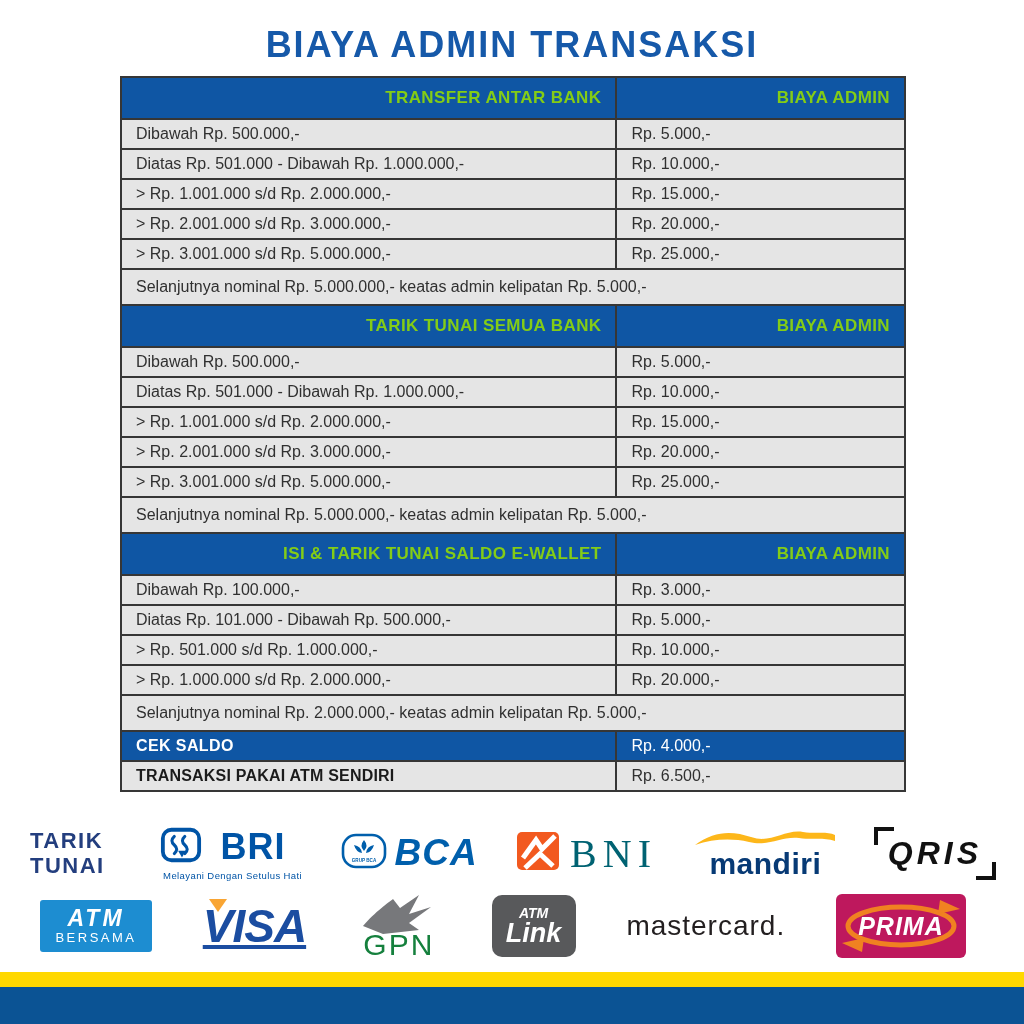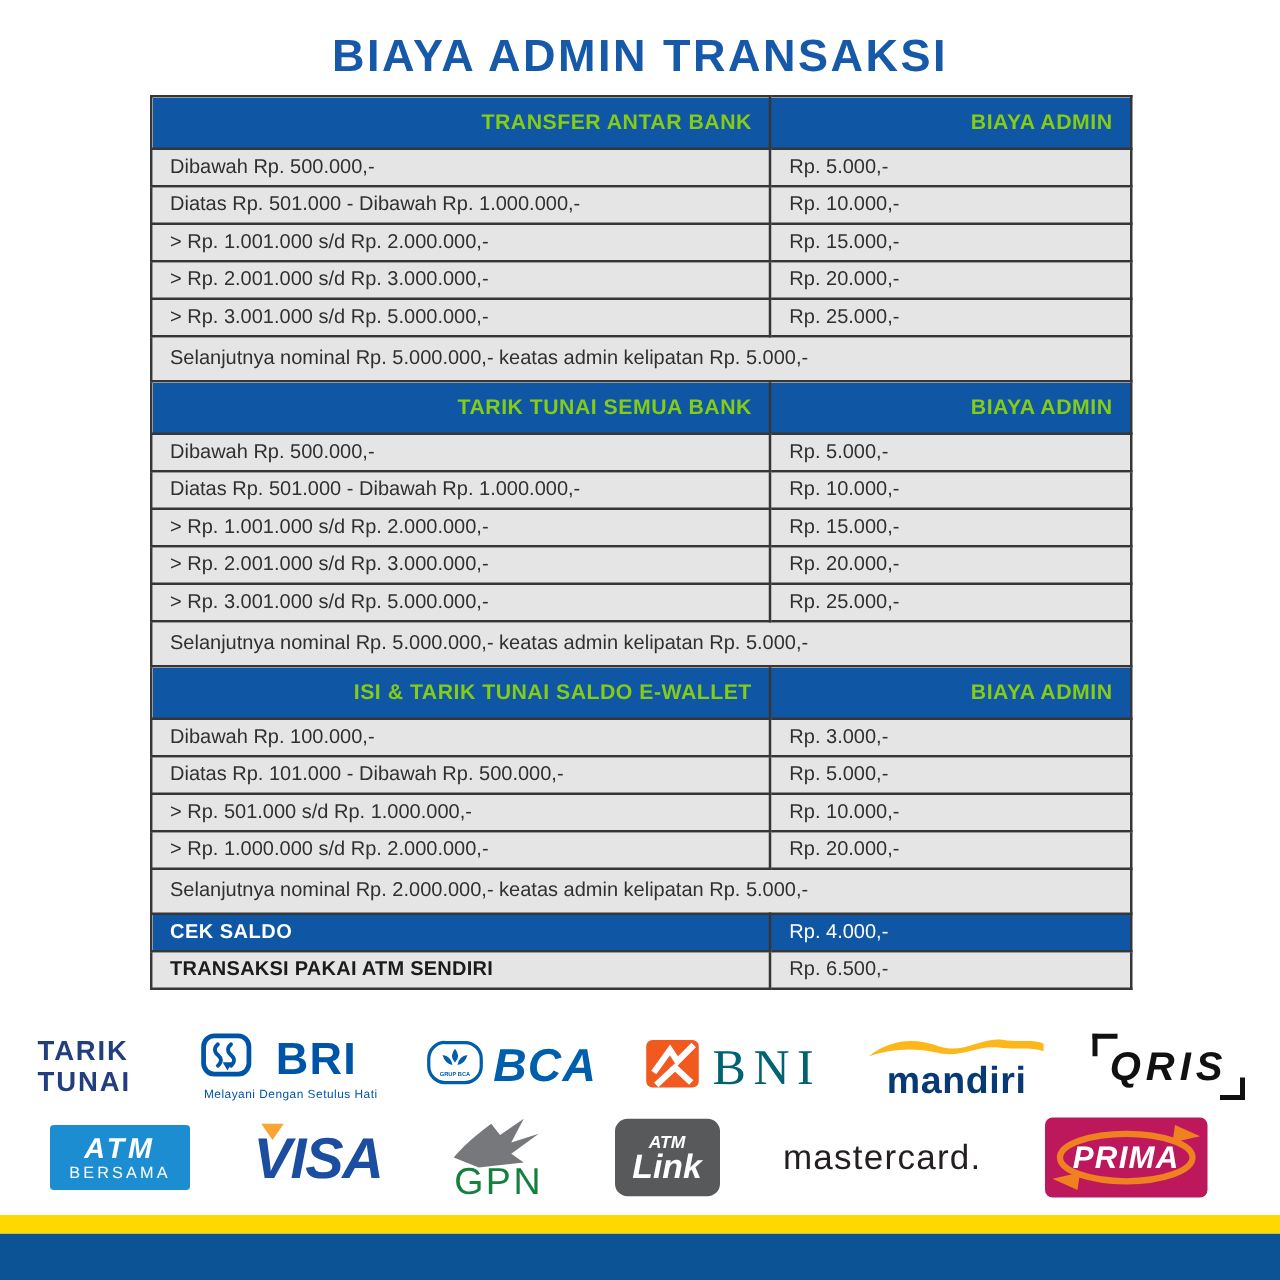--- a/index.html
+++ b/index.html
@@ -30,21 +30,21 @@
   .row2 { left:40px; right:58px; top:890px; height:72px; }
 
   .tarik-tunai { font-size:22px; font-weight:800; color:#233E7E; letter-spacing:1.5px;
                  line-height:1.15; text-align:left; }
 
   .bri { display:flex; flex-direction:column; align-items:center; }
   .bri-top { display:flex; align-items:center; gap:19px; }
   .bri-name { font-size:36px; font-weight:800; color:#0054A6; letter-spacing:1px; line-height:1; }
   .bri-tagline { font-size:9.5px; color:#0054A6; margin-top:2px; letter-spacing:.4px;padding-left:20px; }
 
-  .bca { display:flex; gap:8px; }
+  .bca { display:flex; align-items:center; gap:8px; }
   .bca-name { font-size:37px; font-weight:800; font-style:italic; color:#005FAC; letter-spacing:1px; }
 
   .bni { display:flex; align-items:center; gap:8px; }
   .bni-name { font-family:"Liberation Serif", serif; font-size:40px; color:#006272; letter-spacing:6px; }
 
   .mandiri { display:flex; flex-direction:column; align-items:center; }
   .mandiri-name { font-size:30px; font-weight:800; color:#073A75; letter-spacing:.5px;
                   line-height:1; margin-top:-2px; }
 
   .qris { position:relative; padding:8px 14px; }
@@ -54,21 +54,21 @@
   .qris::after { content:""; position:absolute; right:0; bottom:0; width:16px; height:14px;
                  border-bottom:4px solid #111; border-right:4px solid #111; }
 
   .atm-bersama { width:112px; height:52px; background:#1D8DD1; border-radius:3px; color:#fff;
                  display:flex; flex-direction:column; align-items:center; justify-content:center; }
   .atmb-1 { font-size:23px; font-weight:800; font-style:italic; letter-spacing:3px; line-height:1; }
   .atmb-2 { font-size:13px; letter-spacing:2.5px; line-height:1.2; }
 
   .visa { position:relative; }
   .visa-name { font-size:46px; font-weight:800; font-style:italic; color:#1B4DA1;
-               letter-spacing:-1px; line-height:1; }
+               letter-spacing:-1px; line-height:1;text-decoration:underline; }
   .visa-flag { position:absolute; left:6px; top:-4px; width:0; height:0;
                border-left:9px solid transparent; border-right:9px solid transparent;
                border-top:13px solid #F9A533; }
 
   .gpn { display:flex; flex-direction:column; align-items:center; }
   .gpn-name { font-size:30px; font-weight:400; color:#15803d; letter-spacing:2px;
               margin-top:-14px; line-height:1; }
 
   .atm-link { width:84px; height:62px; background:#58595B; border-radius:10px; color:#fff;
               display:flex; flex-direction:column; align-items:center; justify-content:center; }

